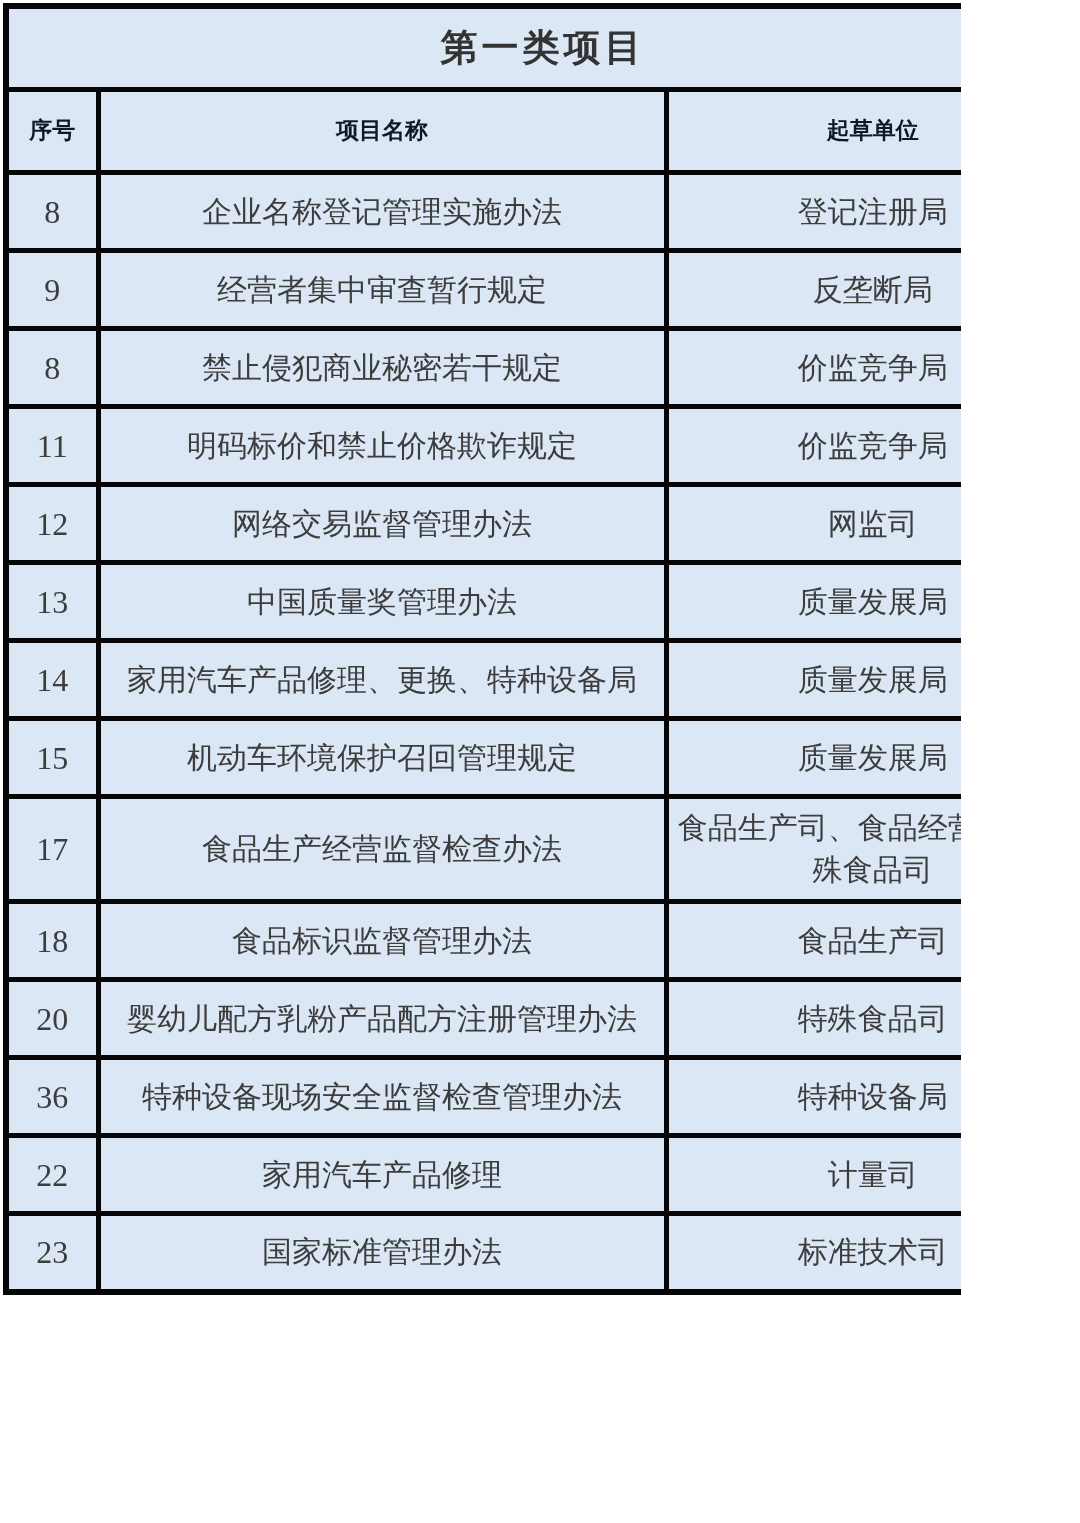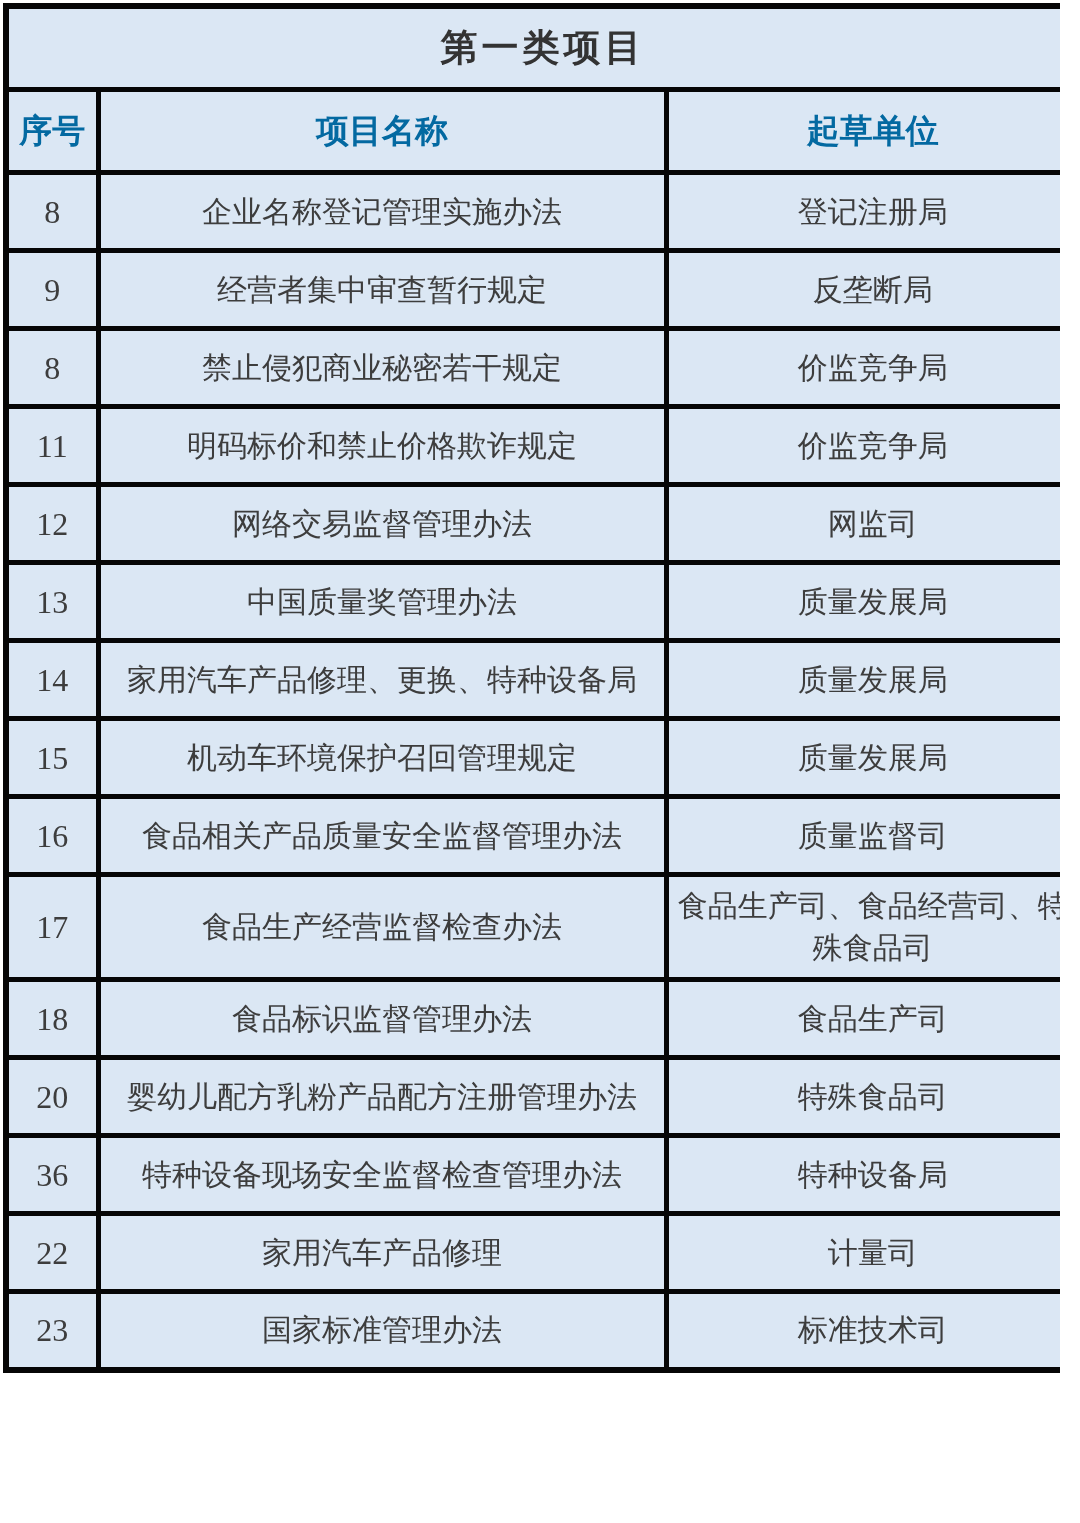--- a/index.html
+++ b/index.html
@@ -2,21 +2,21 @@
 <html lang="zh"><head>
 <meta charset="utf-8">
 <style>
   html, body {
     margin: 0;
     padding: 0;
     background: #ffffff;
   }
   .page {
     position: relative;
-    width: 1060px;
+    width: 961px;
     height: 1523px;
     background: #ffffff;
     overflow: hidden;
     font-family: "Liberation Serif", "DejaVu Serif", serif;
   }
   table.projects-table {
     position: absolute;
     left: 3px;
     top: 3px;
     width: 1074px;
@@ -40,23 +40,23 @@
   }
   tr.title-row th {
     height: 62px;
     font-size: 37px;
     font-weight: bold;
     letter-spacing: 4px;
     color: #333333;
   }
   tr.header-row th {
     height: 62px;
-    font-size: 33px;
+    font-size: 23px;
     font-weight: bold;
-    color: #0369a1;
+    color: #0f172a;
   }
   tr.data-row {
     height: 78px;
   }
   td.cell-no {
     font-size: 32px;
     color: #5a5a5a;
     font-weight: normal;
   }
   td.cell-name, td.cell-unit {
@@ -128,25 +128,20 @@
     <td class="cell-name">家用汽车产品修理、更换、特种设备局</td>
     <td class="cell-unit">质量发展局</td>
   </tr>
 
   <tr class="data-row">
     <td class="cell-no">15</td>
     <td class="cell-name">机动车环境保护召回管理规定</td>
     <td class="cell-unit">质量发展局</td>
   </tr>
 
-  <tr class="data-row">
-    <td class="cell-no">16</td>
-    <td class="cell-name">食品相关产品质量安全监督管理办法</td>
-    <td class="cell-unit">质量监督司</td>
-  </tr>
 
   <tr class="data-row">
     <td class="cell-no">17</td>
     <td class="cell-name">食品生产经营监督检查办法</td>
     <td class="cell-unit">食品生产司、食品经营司、特殊食品司</td>
   </tr>
 
   <tr class="data-row">
     <td class="cell-no">18</td>
     <td class="cell-name">食品标识监督管理办法</td>

